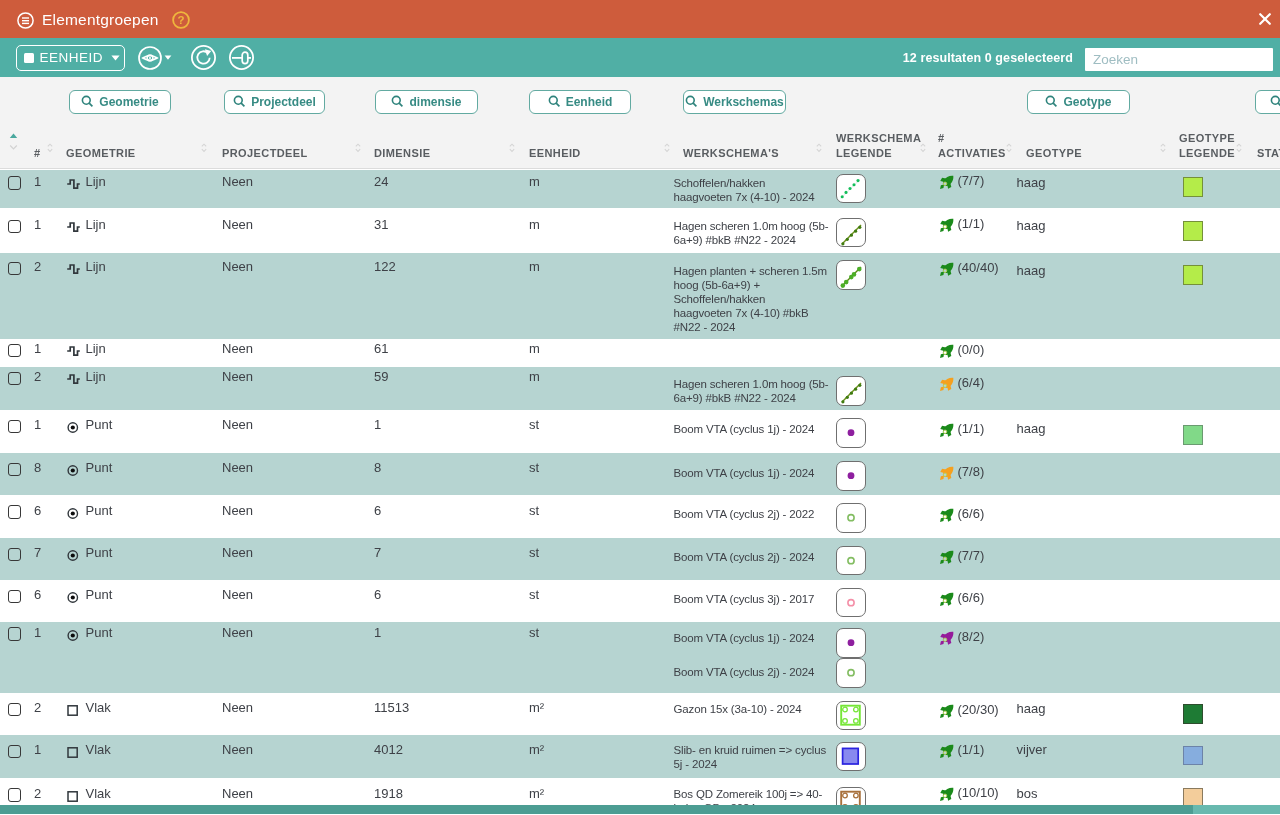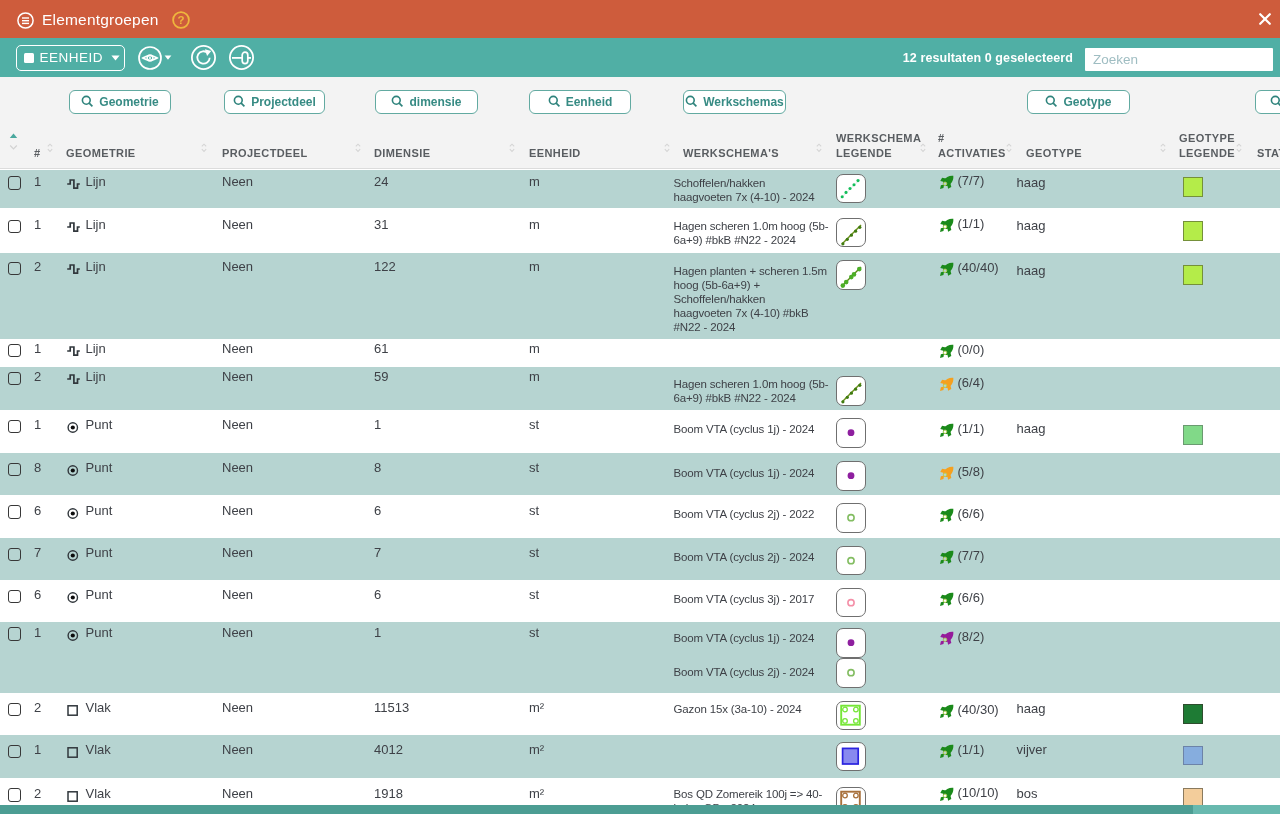--- a/index.html
+++ b/index.html
@@ -367,21 +367,21 @@
           <circle cx="14" cy="13.7" r="3.4" fill="#8E1F9F"></circle>
         </svg></div>
     </div>
 <div class="a" style="left:938.5px;top:13px"><svg width="15" height="15" viewBox="0 0 15 15">
         <path fill="#F5A01E" d="M7,3.6 L3.1,2.7 L1.3,5.9 L5.4,6.9 Z"></path>
         <path fill="#F5A01E" d="M11.3,8 L12.3,11.9 L9.1,13.8 L8.2,9.6 Z"></path>
         <path fill="#F5A01E" d="M5,9.6 L1.9,10.3 L1,13.9 L4.5,13.1 Z"></path>
         <path fill-rule="evenodd" fill="#F5A01E" d="M14.3,0.7 C10.3,0.3 6.7,2 4.8,5.4 C3.7,7.3 3.6,9.4 4.6,10.4 C5.6,11.4 7.7,11.3 9.6,10.2 C13,8.3 14.7,4.7 14.3,0.7 Z M4.35,8.75 a1.7,1.7 0 1 0 3.4,0 a1.7,1.7 0 1 0 -3.4,0 Z"></path>
         <circle cx="6.05" cy="8.75" r="1.7" fill="none" stroke="#b8cf52" stroke-width="0.9"></circle>
       </svg></div>
-<div class="cell" style="left:957.5px;top:12px">(5/8)</div>
+<div class="cell" style="left:957.5px;top:12px">(7/8)</div>
 </div>
 <div class="row white" style="top:495px;height:42.5px">
 <div class="cb" style="top:10.0px"></div>
 <div class="cell" style="left:34px;top:8.5px">6</div>
 <div class="a" style="left:67px;top:9.5px"><svg width="13" height="11" viewBox="0 0 13 11">
         <circle cx="5.8" cy="5.5" r="4.7" fill="none" stroke="#31373c" stroke-width="1.4"></circle>
         <circle cx="5.8" cy="5.5" r="2.1" fill="#0c0c0c"></circle>
       </svg></div>
 <div class="cell" style="left:85.5px;top:8.5px">Punt</div>
 <div class="cell" style="left:222px;top:8.5px">Neen</div>
@@ -506,34 +506,35 @@
           <circle cx="18.9" cy="18.9" r="2.3" fill="#fff" stroke="#76E637" stroke-width="1.3"></circle>
         </svg></div>
     </div>
 <div class="a" style="left:938.5px;top:11.5px"><svg width="15" height="15" viewBox="0 0 15 15">
         <path fill="#1b8a1b" d="M7,3.6 L3.1,2.7 L1.3,5.9 L5.4,6.9 Z"></path>
         <path fill="#1b8a1b" d="M11.3,8 L12.3,11.9 L9.1,13.8 L8.2,9.6 Z"></path>
         <path fill="#1b8a1b" d="M5,9.6 L1.9,10.3 L1,13.9 L4.5,13.1 Z"></path>
         <path fill-rule="evenodd" fill="#1b8a1b" d="M14.3,0.7 C10.3,0.3 6.7,2 4.8,5.4 C3.7,7.3 3.6,9.4 4.6,10.4 C5.6,11.4 7.7,11.3 9.6,10.2 C13,8.3 14.7,4.7 14.3,0.7 Z M4.35,8.75 a1.7,1.7 0 1 0 3.4,0 a1.7,1.7 0 1 0 -3.4,0 Z"></path>
         <circle cx="6.05" cy="8.75" r="1.7" fill="none" stroke="#b8cf52" stroke-width="0.9"></circle>
       </svg></div>
-<div class="cell" style="left:957.5px;top:10.5px">(40/30)</div>
+<div class="cell" style="left:957.5px;top:10.5px">(20/30)</div>
 <div class="cell" style="left:1016.5px;top:9.6px">haag</div>
 <div class="sw" style="top:11.5px;background:#1E7B34;border:1px solid #2e4d2e"></div>
 </div>
 <div class="row teal" style="top:735px;height:42.5px">
 <div class="cb" style="top:9.6px"></div>
 <div class="cell" style="left:34px;top:8.1px">1</div>
 <div class="a" style="left:67px;top:9.1px"><svg width="13" height="11" viewBox="0 0 13 11">
         <rect x="1" y="0.8" width="9.2" height="9.4" fill="none" stroke="#31373c" stroke-width="1.5"></rect>
       </svg></div>
 <div class="cell" style="left:85.5px;top:8.1px">Vlak</div>
 <div class="cell" style="left:222px;top:8.1px">Neen</div>
 <div class="cell" style="left:374px;top:8.1px">4012</div>
 <div class="cell" style="left:529px;top:8.1px">m²</div>
+<div class="cell ws" style="left:673.5px;top:8.1px">Slib- en kruid ruimen =&gt; cyclus<br>5j - 2024</div>
 <div class="lbox" style="top:6.6px">
       <div style="margin:0.2px 0 0 0.3px"><svg width="28" height="27.5" viewBox="0 0 28 27.5">
           <rect x="5.6" y="5.4" width="15.6" height="15.6" fill="#8889EF" stroke="#2A23DF" stroke-width="1.7"></rect>
         </svg></div>
     </div>
 <div class="a" style="left:938.5px;top:8.5px"><svg width="15" height="15" viewBox="0 0 15 15">
         <path fill="#1b8a1b" d="M7,3.6 L3.1,2.7 L1.3,5.9 L5.4,6.9 Z"></path>
         <path fill="#1b8a1b" d="M11.3,8 L12.3,11.9 L9.1,13.8 L8.2,9.6 Z"></path>
         <path fill="#1b8a1b" d="M5,9.6 L1.9,10.3 L1,13.9 L4.5,13.1 Z"></path>
         <path fill-rule="evenodd" fill="#1b8a1b" d="M14.3,0.7 C10.3,0.3 6.7,2 4.8,5.4 C3.7,7.3 3.6,9.4 4.6,10.4 C5.6,11.4 7.7,11.3 9.6,10.2 C13,8.3 14.7,4.7 14.3,0.7 Z M4.35,8.75 a1.7,1.7 0 1 0 3.4,0 a1.7,1.7 0 1 0 -3.4,0 Z"></path>

